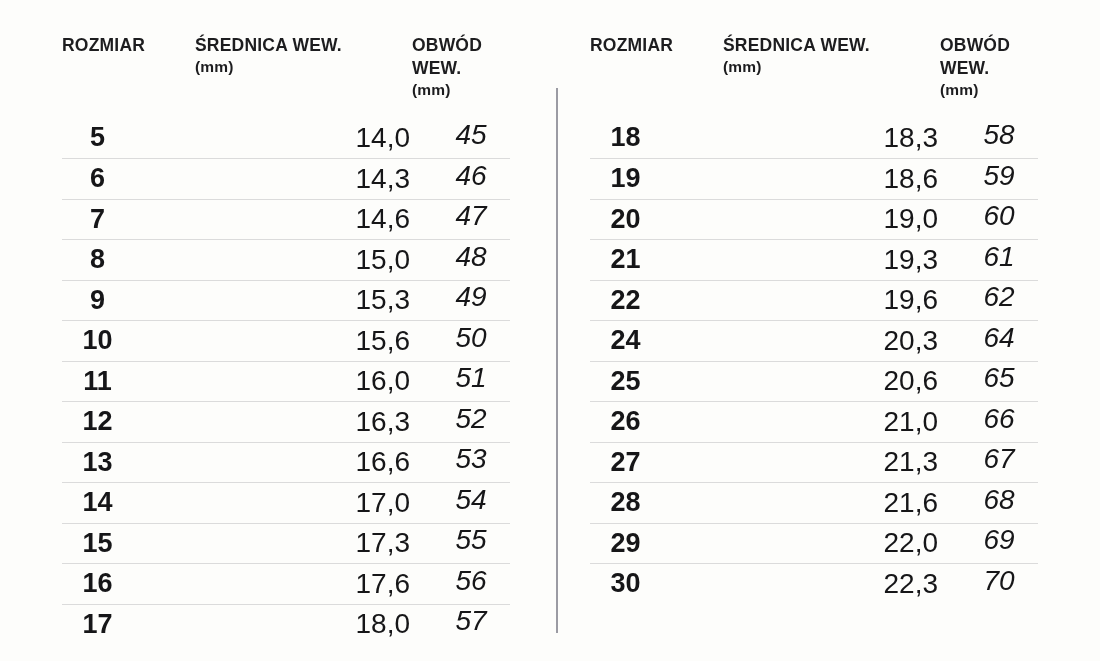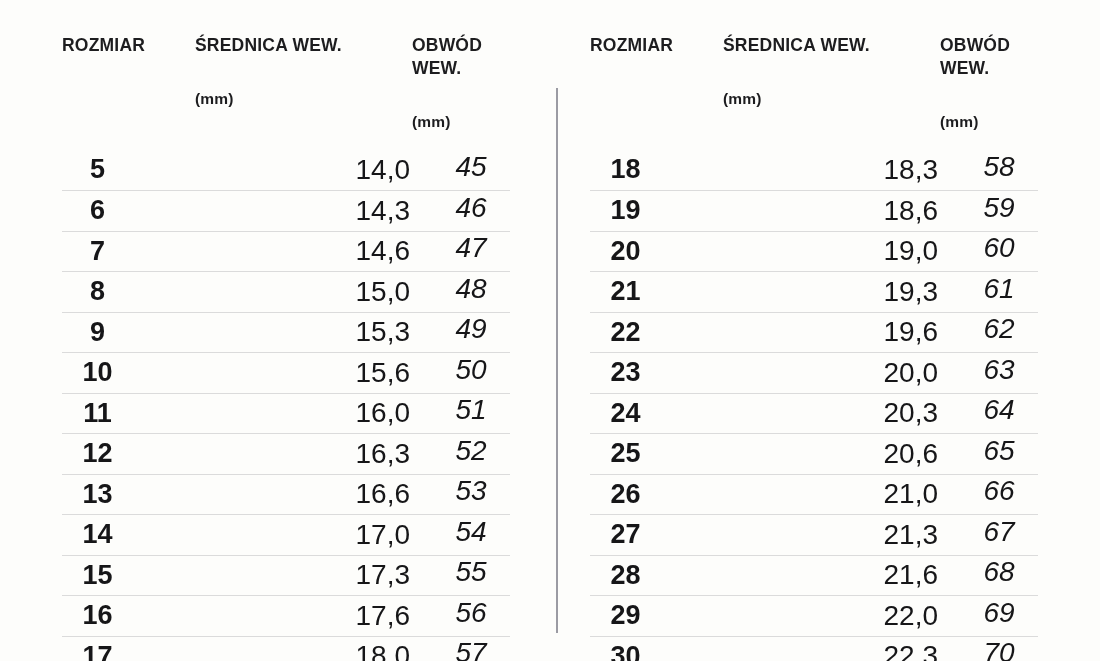--- a/index.html
+++ b/index.html
@@ -36,21 +36,20 @@
     font-weight: bold;
     font-size: 17.5px;
     line-height: 1.32;
     letter-spacing: 0.2px;
     color: #1d1d1f;
   }
   .th .unit {
     display: block;
     font-size: 15.5px;
     font-weight: bold;
-    margin-top: 32px;
   }
   .th.diam-col { transform: translateX(18px); }
   .th.circ-col { transform: translateX(20px); }
 
   .tbody { margin-top: 17px; }
 
   .row {
     display: grid;
     grid-template-columns: 115px 215px 118px;
     height: 40.5px;
@@ -206,25 +205,20 @@
           <div class="cell size-cell">21</div>
           <div class="cell diam-cell">19,3</div>
           <div class="cell circ-cell">61</div>
         </div>
         <div class="row">
           <div class="cell size-cell">22</div>
           <div class="cell diam-cell">19,6</div>
           <div class="cell circ-cell">62</div>
         </div>
         <div class="row">
-          <div class="cell size-cell">23</div>
-          <div class="cell diam-cell">20,0</div>
-          <div class="cell circ-cell">63</div>
-        </div>
-        <div class="row">
           <div class="cell size-cell">24</div>
           <div class="cell diam-cell">20,3</div>
           <div class="cell circ-cell">64</div>
         </div>
         <div class="row">
           <div class="cell size-cell">25</div>
           <div class="cell diam-cell">20,6</div>
           <div class="cell circ-cell">65</div>
         </div>
         <div class="row">

